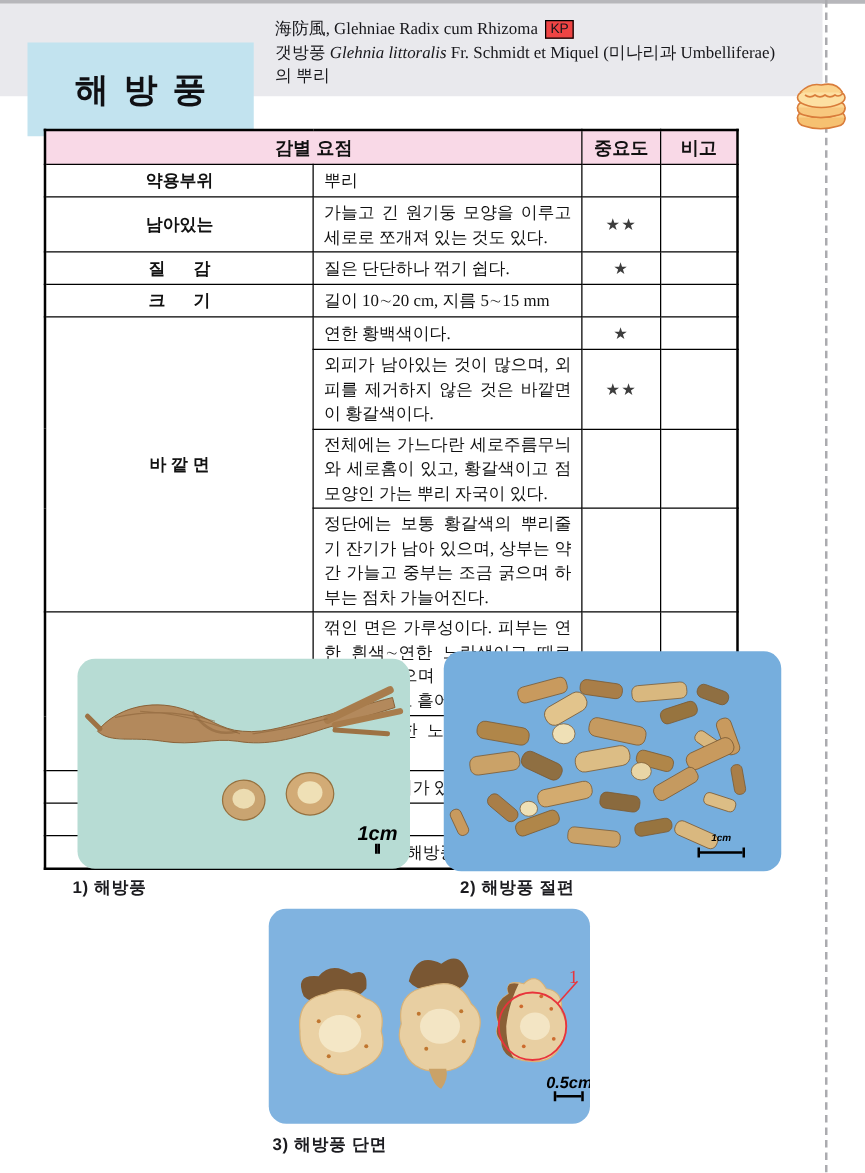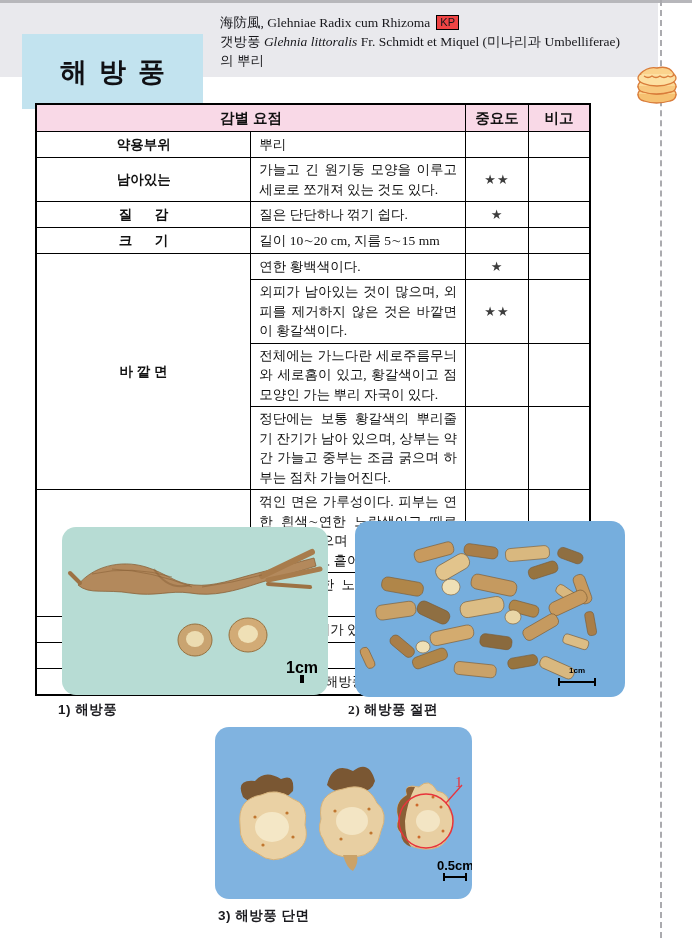--- a/index.html
+++ b/index.html
@@ -37,32 +37,32 @@
   td.note{width:56px;text-align:center;font-family:"Liberation Serif", serif;font-size:13.5px;padding:0;}
 
   
   .fig{position:absolute;border-radius:14px;overflow:hidden;}
   .fig1{left:62px;top:527px;width:266px;height:168px;background:#b7dcd4;}
   .fig2{left:355px;top:521px;width:270px;height:176px;background:#76aedd;}
   .fig3{left:215px;top:727px;width:257px;height:172px;background:#80b3e0;}
   .fig svg{position:absolute;left:0;top:0;}
   .caption{position:absolute;font-size:13.5px;font-weight:bold;color:#1b1b1f;letter-spacing:.5px;}
   .cap1{left:58px;top:701px;}
-  .cap2{left:348px;top:701px;font-family:Liberation Serif, serif;}
+  .cap2{left:368px;top:701px;}
   .cap3{left:218px;top:907px;}
 
   .scalebar{position:absolute;display:flex;flex-direction:column;align-items:center;}
   .scalebar .sb-label{font-weight:bold;color:#000;line-height:12px;}
   .sb-line{height:8px;border-left:2px solid #000;border-right:2px solid #000;
     display:flex;align-items:center;margin-top:1px;}
   .sb-line::before{content:"";flex:1;height:2px;background:#000;}
   .sb1{left:224px;top:135px;}　.sb1 .sb-label{font-size:13px;}　.sb1 .sb-line{width:26px;}
   .sb2{left:203px;top:144px;}  .sb2 .sb-label{font-size:8px;}   .sb2 .sb-line{width:34px;}
   .sb3{left:222px;top:133px;}  .sb3 .sb-label{font-size:13px;}  .sb3 .sb-line{width:20px;}
-  .fig .scalebar{position:absolute;}
+  .fig .scalebar{position:absolute;font-style:italic;}
   .annot-1{position:absolute;left:240px;top:47px;color:#e8343c;
     font-family:"Liberation Serif", serif;font-size:15px;}
 </style>
 </head>
 <body>
 
 <div class="top-edge"></div>
 <div class="dashed-line"></div>
 
 <div class="header-strip"></div>

